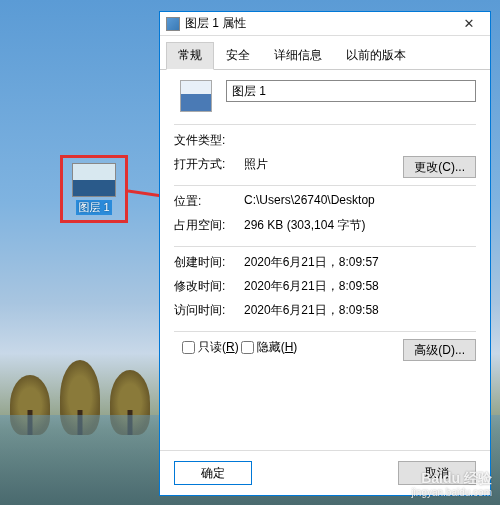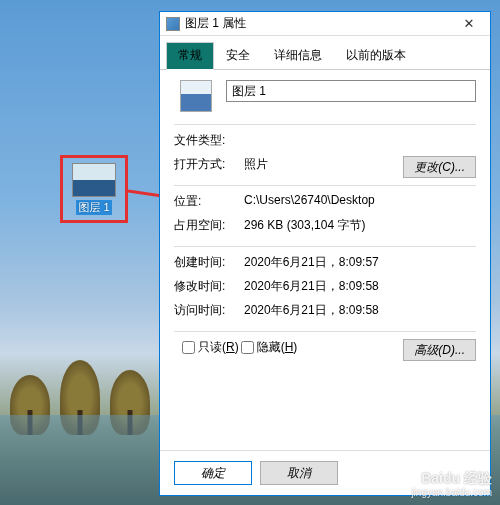--- a/index.html
+++ b/index.html
@@ -14,36 +14,36 @@
 .desktop-icon .label { color: white; font-size: 11px; margin-top: 3px; background: rgba(0,120,215,0.7); padding: 0 2px; text-shadow: 0 0 2px rgba(0,0,0,0.5); }
 .arrow { position: absolute; left: 128px; top: 188px; width: 165px; height: 30px; pointer-events: none; }
 .arrow svg { width: 100%; height: 100%; }
 .dialog { position: absolute; left: 159px; top: 11px; width: 332px; height: 485px; background: #fff; border: 1px solid #0078d7; display: flex; flex-direction: column; }
 .titlebar { height: 24px; display: flex; align-items: center; padding: 0 0 0 6px; border-bottom: 1px solid #ddd; }
 .titlebar .ticon { width: 14px; height: 14px; background: linear-gradient(135deg,#5a9ad5,#3a7ab5); border: 1px solid #888; margin-right: 5px; }
 .titlebar .ttext { font-size: 12px; flex: 1; }
 .titlebar .close { width: 42px; height: 28px; display: flex; align-items: center; justify-content: center; font-size: 13px; color: #333; cursor: pointer; }
 .tabs { display: flex; padding: 6px 6px 0 6px; font-size: 12px; border-bottom: 1px solid #ccc; }
 .tab { padding: 4px 11px; border: 1px solid transparent; cursor: pointer; }
-.tab.active { border: 1px solid #ccc; border-bottom: 1px solid #fff; margin-bottom: -1px; background: #0f766e; }
+.tab.active { border: 1px solid #ccc; border-bottom: 1px solid #fff; margin-bottom: -1px; background: #e5e5e5; }
 .content { flex: 1; padding: 10px 14px 6px 14px; font-size: 12px; overflow: hidden; }
 .icon-row { display: flex; align-items: flex-start; gap: 14px; margin-bottom: 12px; }
 .file-icon { width: 32px; height: 32px; background: linear-gradient(to bottom,#e8f0f8 45%,#4a7ab5 45%); border: 1px solid #aaa; flex-shrink: 0; margin-left: 6px; }
 .name-input { flex: 1; height: 22px; border: 1px solid #888; padding: 2px 5px; font-size: 12px; }
 .sep { border: none; border-top: 1px solid #ddd; margin: 6px 0; }
 .row { display: flex; align-items: flex-start; min-height: 24px; padding: 1px 0; }
 .row .lbl { width: 70px; flex-shrink: 0; }
 .row .val { flex: 1; }
-.btn { border: 1px solid #adadad; background: #e1e1e1; font-size: 12px; padding: 2px 10px; cursor: pointer; min-width: 72px; height: 22px; font-style: italic; }
+.btn { border: 1px solid #adadad; background: #e1e1e1; font-size: 12px; padding: 2px 10px; cursor: pointer; min-width: 72px; height: 22px; }
 .btn.primary { border-color: #0078d7; background: #fff; }
 .checkbox-row { display: flex; gap: 2px; align-items: center; padding-left: 8px; }
 .cb { display: flex; align-items: center; gap: 3px; }
 .cb input { width: 13px; height: 13px; }
 .cb .u { text-decoration: underline; }
-.footer { padding: 10px 14px; display: flex; justify-content: flex-start; gap: 8px; border-top: 1px solid #ddd; }
+.footer { padding: 10px 14px; display: flex; justify-content: space-between; gap: 8px; border-top: 1px solid #ddd; }
 .footer .btn { min-width: 78px; height: 24px; }
 .watermark { position: absolute; right: 8px; bottom: 6px; color: rgba(255,255,255,0.85); font-size: 10px; text-align: right; line-height: 1.2; text-shadow: 0 0 2px rgba(0,0,0,0.4); }
 .watermark .brand { font-size: 14px; font-weight: bold; }
 </style>
 </head>
 <body>
 
 <div class="desktop">
   <div class="trees">
     <div class="tree" style="left:10px;height:60px">

